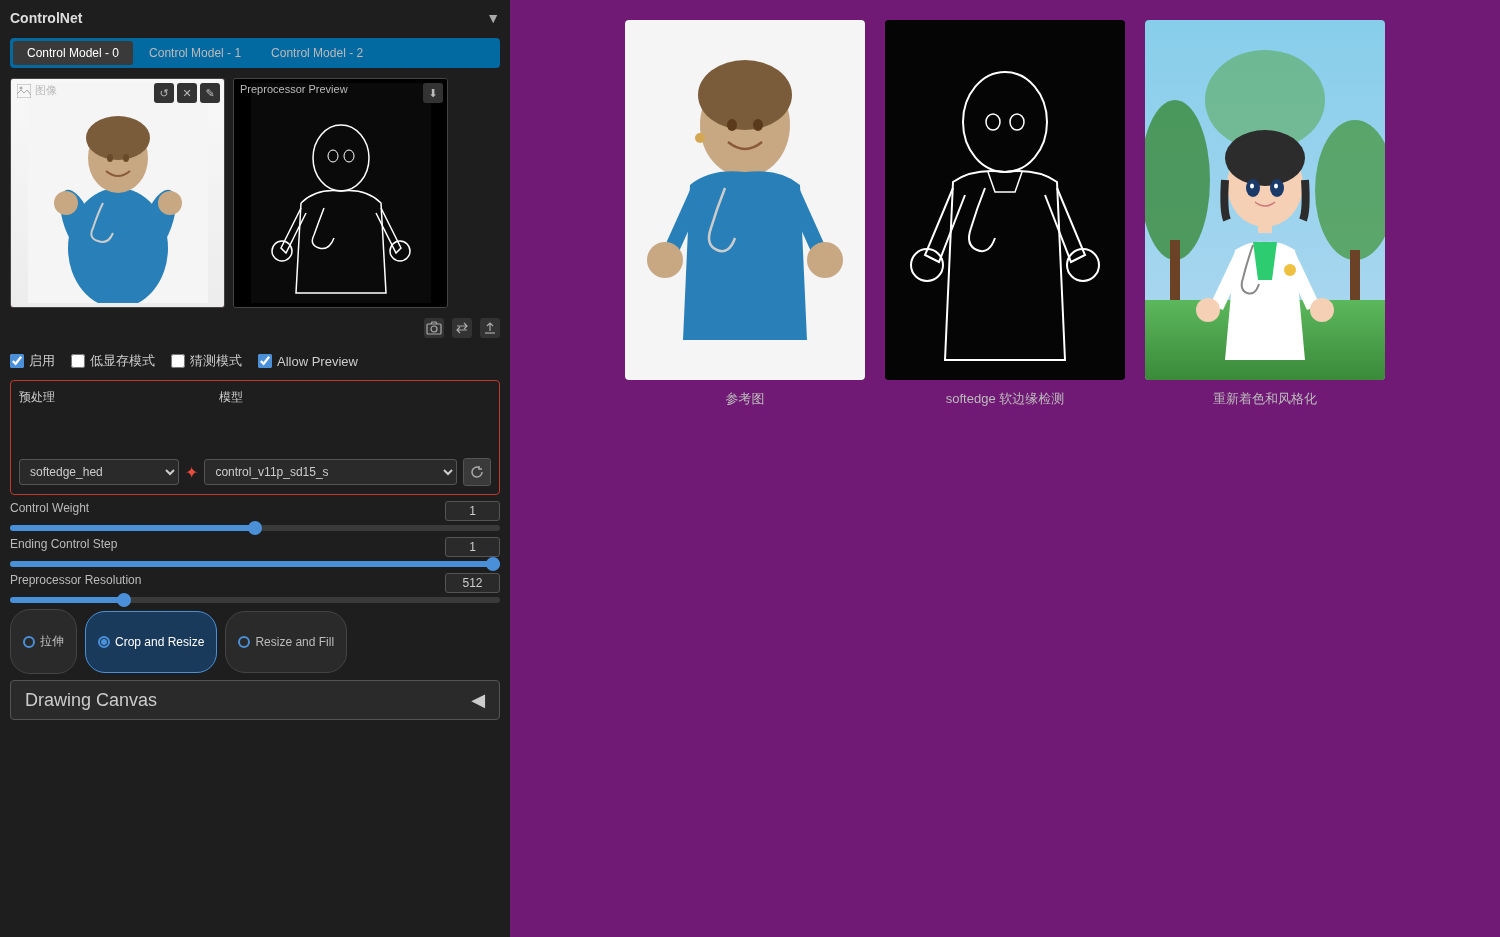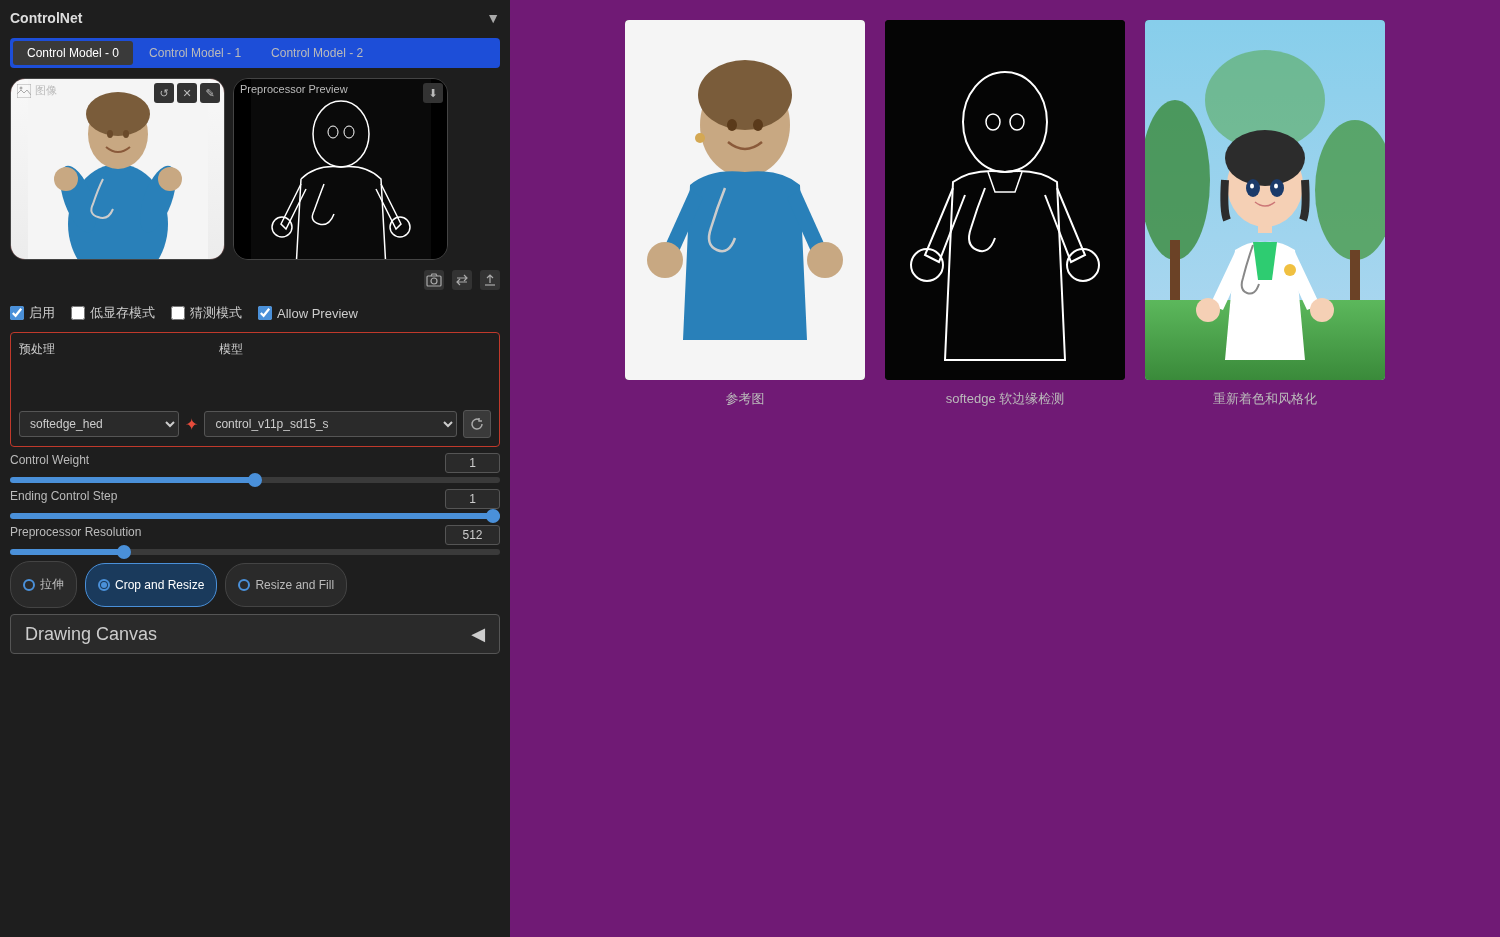--- a/index.html
+++ b/index.html
@@ -44,21 +44,21 @@
       border: none;
       color: #aaa;
       cursor: pointer;
       font-size: 14px;
     }
 
     
     .tabs {
       display: flex;
       gap: 2px;
-      background: #1d4ed8;
+      background: #0369a1;
       border-radius: 4px;
       padding: 3px;
     }
 
     .tab {
       padding: 5px 14px;
       border-radius: 3px;
       cursor: pointer;
       color: #bbb;
       font-size: 12px;
@@ -74,24 +74,24 @@
     
     .image-area {
       display: flex;
       gap: 8px;
       margin-top: 4px;
     }
 
     .image-box {
       position: relative;
       width: 215px;
-      height: 182px;
+      height: 230px;
       background: #7f1d1d;
       border: 1px solid #444;
-      border-radius: 15px;
+      border-radius: 3px;
       overflow: hidden;
     }
 
     .image-box-label {
       position: absolute;
       top: 4px;
       left: 6px;
       font-size: 11px;
       color: #bbb;
       display: flex;
@@ -279,21 +279,21 @@
       display: flex;
       gap: 8px;
       align-items: center;
     }
 
     .radio-btn {
       display: flex;
       align-items: center;
       gap: 5px;
       cursor: pointer;
-      padding: 14px 12px;
+      padding: 23px 12px;
       border-radius: 20px;
       background: #2a2a2a;
       border: 1px solid #444;
       color: #bbb;
       font-size: 12px;
       justify-content: center;
     }
 
     .radio-btn.active {
       background: #1a3a5c;

